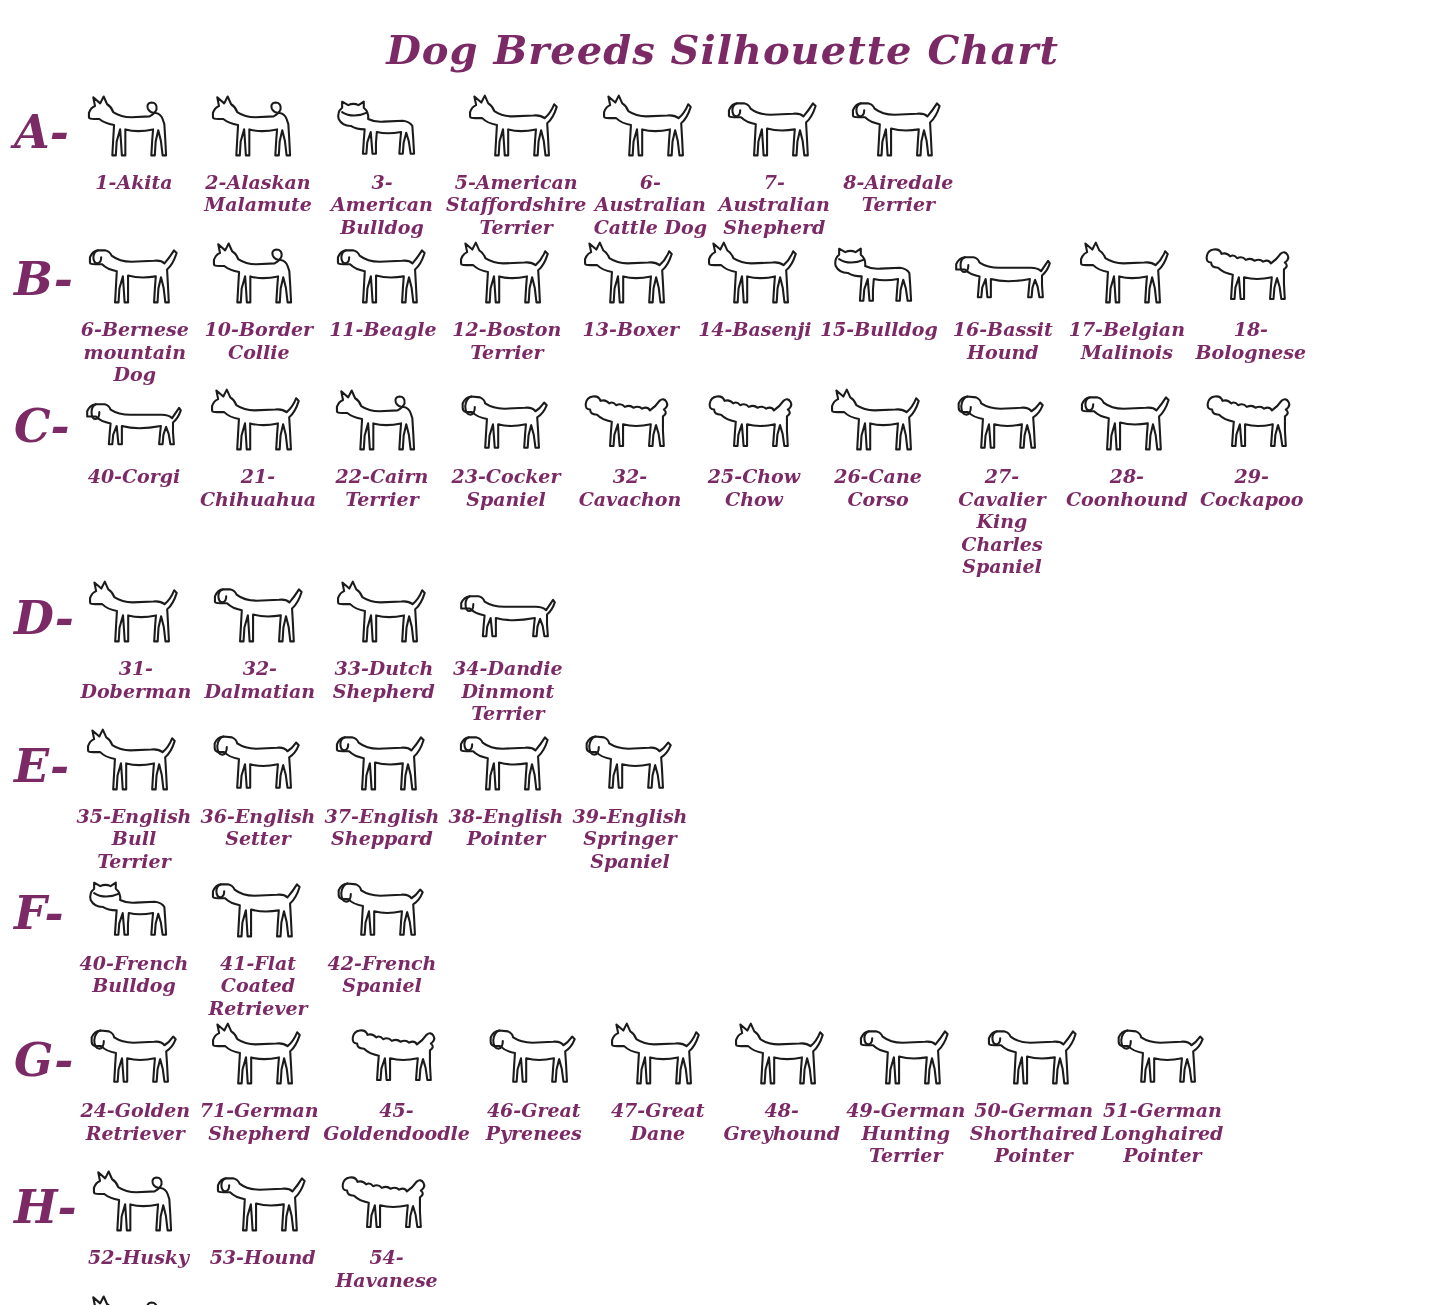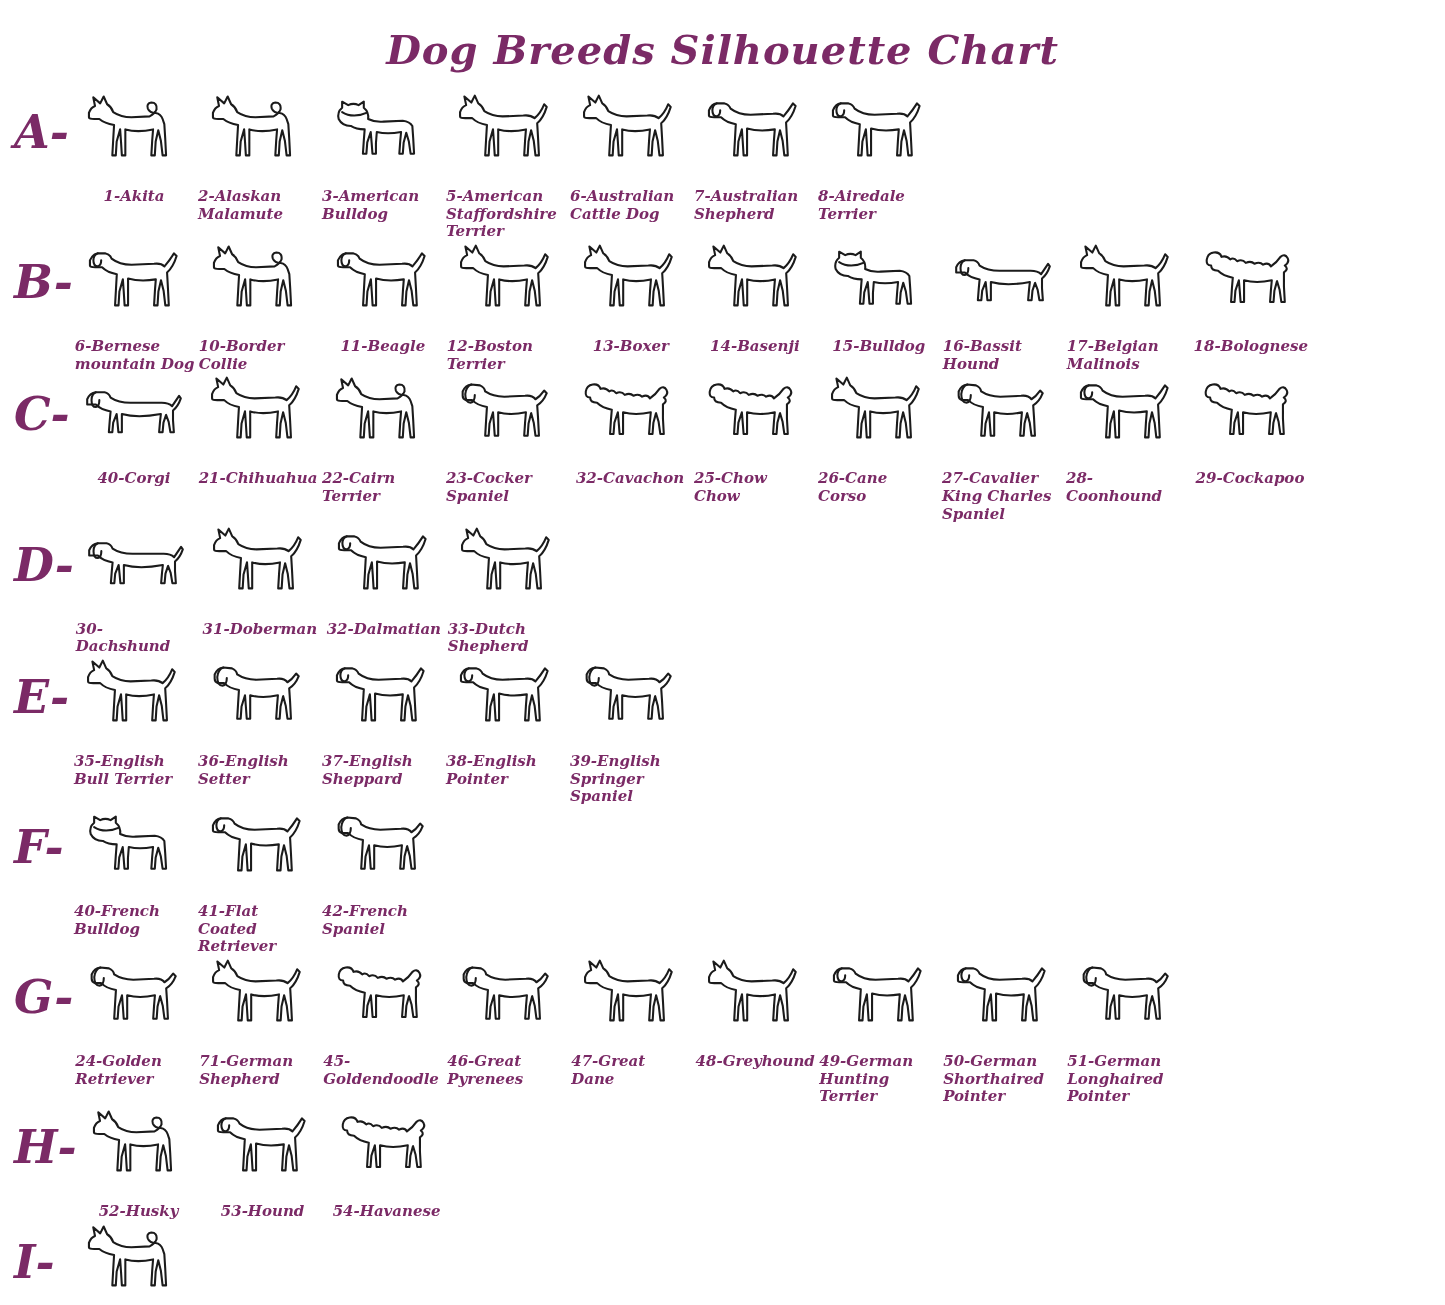--- a/index.html
+++ b/index.html
@@ -44,27 +44,27 @@
   }
   .dog {
     width: 104px; height: 78px;
     stroke: var(--outline);
     fill: none;
     stroke-width: 2.4;
     stroke-linecap: round;
     stroke-linejoin: round;
   }
   .label {
-    font-size: 15px;
+    font-size: 19px;
     font-style: italic;
     font-weight: 700;
     color: var(--accent);
-    text-align: left;
+    text-align: center;
     line-height: 1.18;
-    margin-top: 17px;
+    margin-top: 0;
     padding: 0 2px;
   }
   svg.defs { position: absolute; width: 0; height: 0; }
 </style>
 </head>
 <body>
 
 <svg class="defs" xmlns="http://www.w3.org/2000/svg" aria-hidden="true">
   <symbol id="pointy-eared-dog-icon" viewBox="0 0 120 90">
     <path d="M7 27 L7 22 Q9 16 14 14 L12 4 L20 11 L24 3 L28 12 Q33 15 35 21 Q44 27 56 27 L80 26 Q88 25 93 29 Q100 23 104 13 L107 16 Q103 29 96 35 L97 52 L98 72 L94 72 L92 55 L89 43 L86 56 L85 72 L81 72 L82 55 L83 42 Q65 46 51 42 L51 58 L51 72 L47 72 L46 56 L45 42 L41 56 L40 72 L36 72 L37 54 L38 37 Q27 35 21 29 L13 29 Q7 29 7 27 Z"></path>
@@ -264,41 +264,41 @@
           <svg class="dog" viewBox="0 0 120 90">
             <use href="#fluffy-dog-icon"></use>
           </svg>
           <div class="label">29-Cockapoo</div>
         </div>
       </div>
       <div class="row">
         <div class="letter">D-</div>
         <div class="cell">
           <svg class="dog" viewBox="0 0 120 90">
+            <use href="#pointy-eared-dog-icon"></use>
+          </svg>
+          <div class="label">31-Doberman</div>
+        </div>
+        <div class="cell">
+          <svg class="dog" viewBox="0 0 120 90">
+            <use href="#floppy-eared-dog-icon"></use>
+          </svg>
+          <div class="label">32-Dalmatian</div>
+        </div>
+        <div class="cell">
+          <svg class="dog" viewBox="0 0 120 90">
+            <use href="#pointy-eared-dog-icon"></use>
+          </svg>
+          <div class="label">33-Dutch Shepherd</div>
+        </div>
+        <div class="cell">
+          <svg class="dog" viewBox="0 0 120 90">
             <use href="#long-low-dog-icon"></use>
           </svg>
-          <div class="label">30-Dachshund</div>
-        </div>
-        <div class="cell">
-          <svg class="dog" viewBox="0 0 120 90">
-            <use href="#pointy-eared-dog-icon"></use>
-          </svg>
-          <div class="label">31-Doberman</div>
-        </div>
-        <div class="cell">
-          <svg class="dog" viewBox="0 0 120 90">
-            <use href="#floppy-eared-dog-icon"></use>
-          </svg>
-          <div class="label">32-Dalmatian</div>
-        </div>
-        <div class="cell">
-          <svg class="dog" viewBox="0 0 120 90">
-            <use href="#pointy-eared-dog-icon"></use>
-          </svg>
-          <div class="label">33-Dutch Shepherd</div>
+          <div class="label">34-Dandie Dinmont Terrier</div>
         </div>
       </div>
       <div class="row">
         <div class="letter">E-</div>
         <div class="cell">
           <svg class="dog" viewBox="0 0 120 90">
             <use href="#pointy-eared-dog-icon"></use>
           </svg>
           <div class="label">35-English Bull Terrier</div>
         </div>

